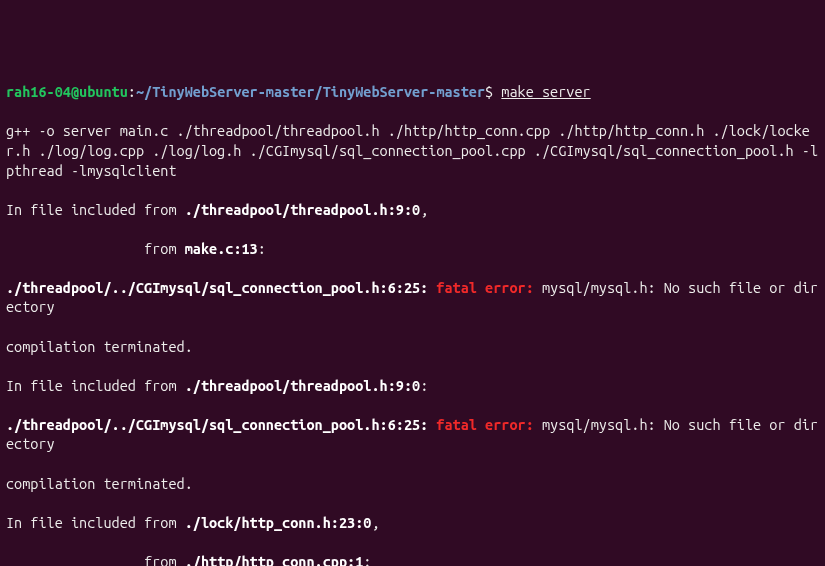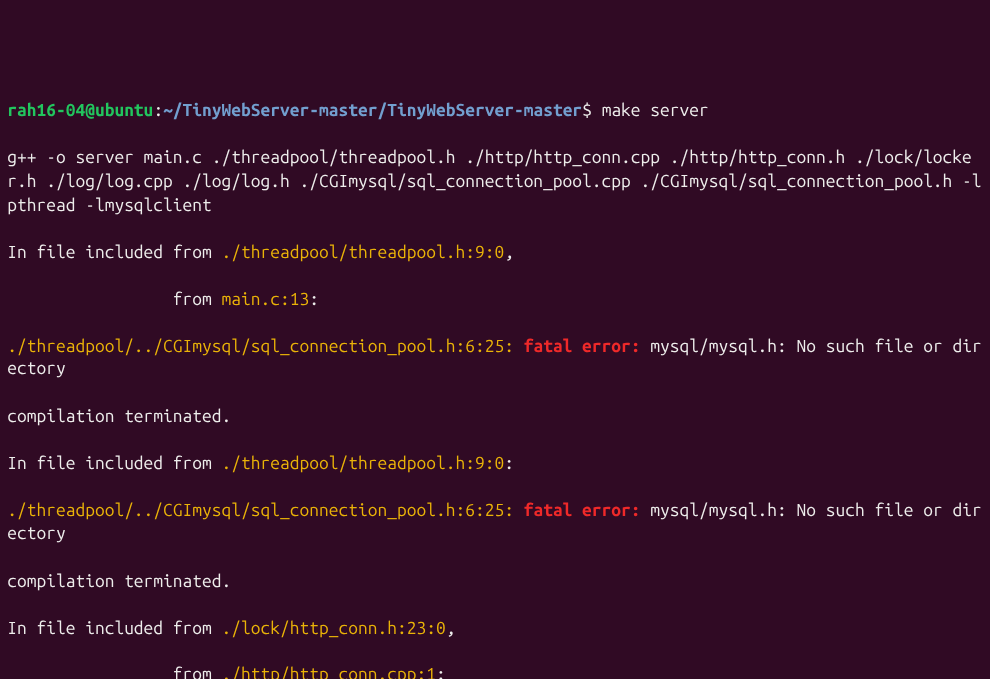--- a/index.html
+++ b/index.html
@@ -12,34 +12,34 @@
     padding: 4px 6px;
     width: 825px;
     height: 566px;
     overflow: hidden;
     white-space: pre-wrap;
     word-break: break-all;
   }
   .prompt-user { color: #22c55e; font-weight: bold; }
   .prompt-path { color: #729fcf; font-weight: bold; }
   .prompt-sep  { color: #eeeeec; }
-  .bold { font-weight: normal; color: #eab308; }
+  .bold { font-weight: bold; color: #ffffff; }
   .err  { color: #ef2929; font-weight: bold; text-align: right; }
-  .cmd  { color: #eeeeec; }
+  .cmd  { color: #eeeeec; text-decoration: underline; }
   .line { display: block; }
 </style>
 </head>
 <body>
 
 
 
 <span class="line"><span class="prompt-user">rah16-04@ubuntu</span><span class="prompt-sep">:</span><span class="prompt-path">~/TinyWebServer-master/TinyWebServer-master</span><span class="prompt-sep">$ </span><span class="cmd">make server</span></span>
 <span class="line">g++ -o server main.c ./threadpool/threadpool.h ./http/http_conn.cpp ./http/http_conn.h ./lock/locker.h ./log/log.cpp ./log/log.h ./CGImysql/sql_connection_pool.cpp ./CGImysql/sql_connection_pool.h -lpthread -lmysqlclient</span>
 <span class="line"><span>In file included from </span><span class="bold">./threadpool/threadpool.h:9:0</span><span>,</span></span>
-<span class="line"><span>                 from </span><span class="bold">main.c:13</span><span>:</span></span>
+<span class="line"><span>                 from </span><span class="bold">make.c:13</span><span>:</span></span>
 <span class="line"><span class="bold">./threadpool/../CGImysql/sql_connection_pool.h:6:25:</span><span class="err"> fatal error: </span><span>mysql/mysql.h: No such file or directory</span></span>
 <span class="line">compilation terminated.</span>
 <span class="line"><span>In file included from </span><span class="bold">./threadpool/threadpool.h:9:0</span><span>:</span></span>
 <span class="line"><span class="bold">./threadpool/../CGImysql/sql_connection_pool.h:6:25:</span><span class="err"> fatal error: </span><span>mysql/mysql.h: No such file or directory</span></span>
 <span class="line">compilation terminated.</span>
 <span class="line"><span>In file included from </span><span class="bold">./lock/http_conn.h:23:0</span><span>,</span></span>
 <span class="line"><span>                 from </span><span class="bold">./http/http_conn.cpp:1</span><span>:</span></span>
 
 
 

